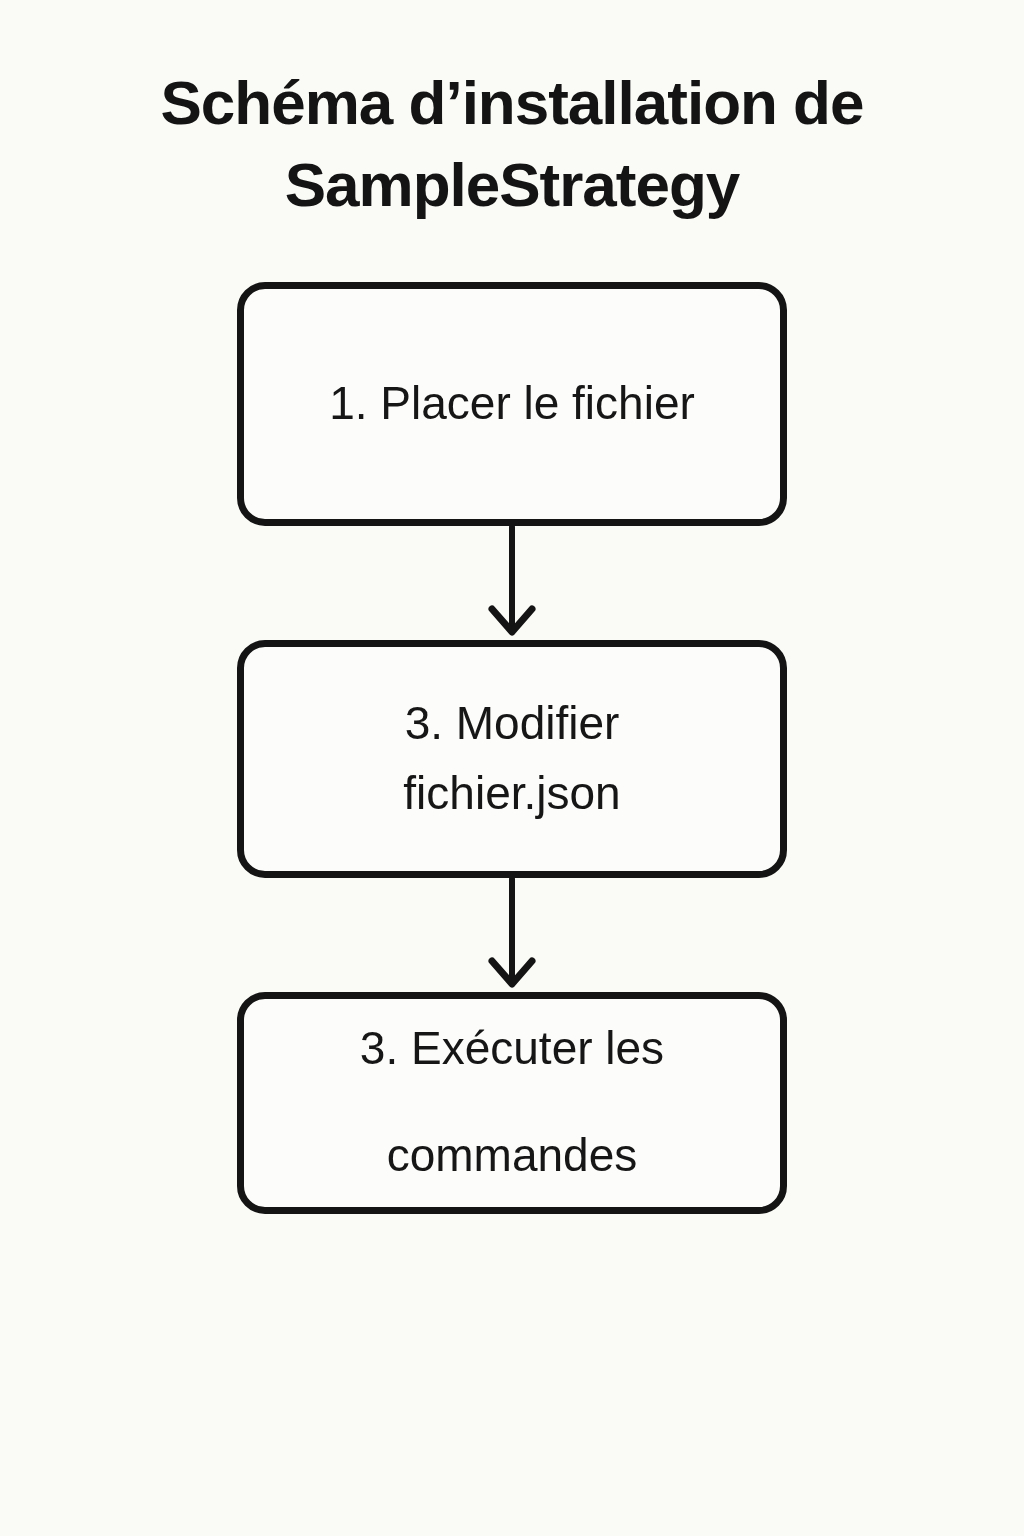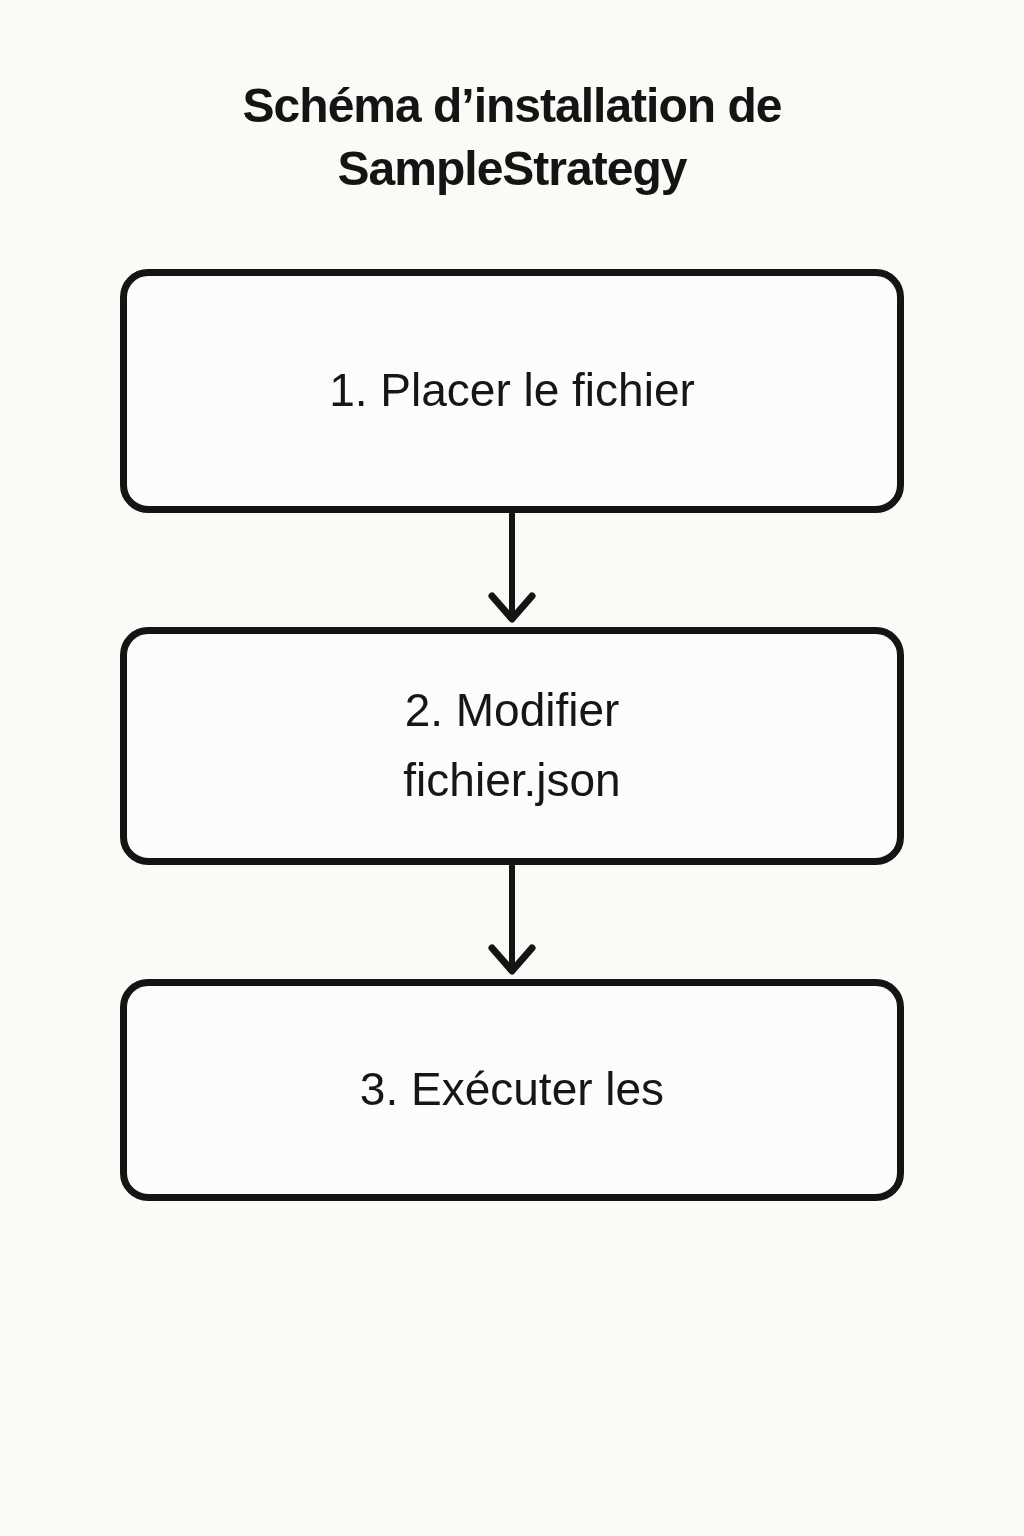--- a/index.html
+++ b/index.html
@@ -18,36 +18,36 @@
     width: 1024px;
     height: 1536px;
     display: flex;
     flex-direction: column;
     align-items: center;
     box-sizing: border-box;
     padding-top: 62px;
   }
   .title {
     width: 840px;
-    margin: 12px auto;
+    margin: 0 auto;
     text-align: center;
-    font-size: 48px;
+    font-size: 62px;
     line-height: 1.32;
     font-weight: 700;
     letter-spacing: -1px;
     color: #141414;
   }
   .flow {
     display: flex;
     flex-direction: column;
     align-items: center;
     margin-top: 56px;
   }
   .step-box {
-    width: 784px;
+    width: 550px;
     min-height: 244px;
     box-sizing: border-box;
     background: #fcfcfa;
     border: 7px solid #141414;
     border-radius: 28px;
     display: flex;
     flex-direction: column;
     align-items: center;
     justify-content: center;
     text-align: center;
@@ -79,27 +79,28 @@
     <div class="step-box box-1">
       <div class="step-line">1. Placer le fichier</div>
     </div>
 
     <svg class="arrow" width="64" height="116" viewBox="0 0 64 116" aria-hidden="true">
       <line x1="32" y1="2" x2="32" y2="106" stroke="#141414" stroke-width="6" stroke-linecap="round"></line>
       <path d="M12 84 L32 107 L52 84" fill="none" stroke="#141414" stroke-width="7" stroke-linecap="round" stroke-linejoin="round"></path>
     </svg>
 
     <div class="step-box box-2">
-      <div class="step-line">2. Modifier</div>
+      <div class="step-line">3. Modifier</div>
       <div class="step-line">fichier.json</div>
     </div>
 
     <svg class="arrow" width="64" height="116" viewBox="0 0 64 116" aria-hidden="true">
       <line x1="32" y1="2" x2="32" y2="106" stroke="#141414" stroke-width="6" stroke-linecap="round"></line>
       <path d="M12 84 L32 107 L52 84" fill="none" stroke="#141414" stroke-width="7" stroke-linecap="round" stroke-linejoin="round"></path>
     </svg>
 
     <div class="step-box box-3">
       <div class="step-line">3. Exécuter les</div>
+      <div class="step-line">commandes</div>
     </div>
 
   </div>
 </div>
 
 </body></html>

